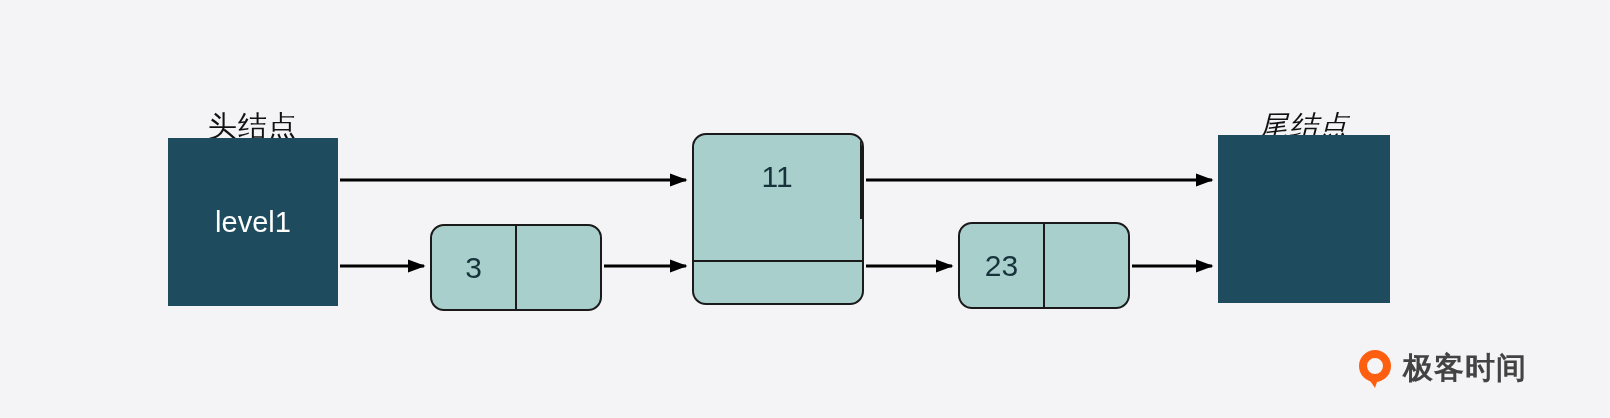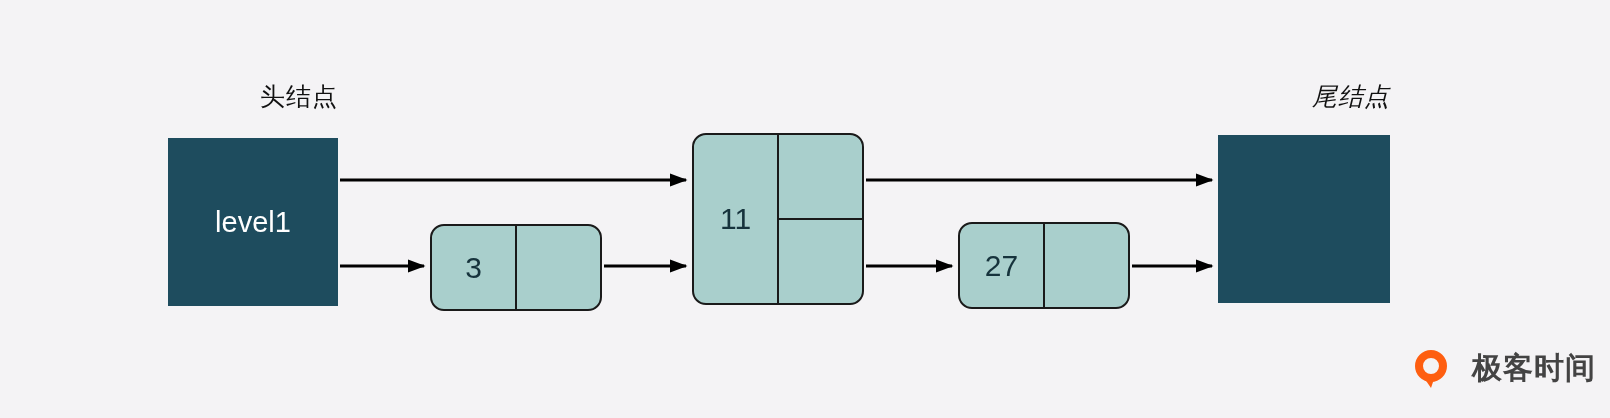--- a/index.html
+++ b/index.html
@@ -18,24 +18,25 @@
     background:var(--background);
   }
   .canvas{
     position:relative;
     width:1610px;height:418px;
     background:var(--background);
     overflow:hidden;
   }
   .label{
     position:absolute;
-    text-align:right;
-    font-size:25px;
+    text-align:center;
+    font-size:29px;
     color:#111;
     letter-spacing:1px;
+    margin-top:27px;
   }
   .head-label{left:168px;top:80px;width:170px;}
   .tail-label{left:1218px;top:80px;width:172px;font-style:italic;}
 
   .head-box{
     position:absolute;left:168px;top:138px;width:170px;height:168px;
     display:flex;flex-direction:row;gap:4px;
   }
   .head-row{
     flex:1;
@@ -52,41 +53,41 @@
     border-radius:14px;
     display:flex;
     color:var(--text-dark);
     font-size:30px;
     overflow:hidden;
   }
   .node .cell{flex:1;display:flex;align-items:center;justify-content:center;}
   .node .cell.value{border-right:2px solid var(--border);}
   .node3{left:430px;top:224px;width:172px;height:87px;}
   .node23{left:958px;top:222px;width:172px;height:87px;}
-  .node11{left:692px;top:133px;width:172px;height:172px;}
+  .node11{left:692px;top:133px;width:172px;height:172px;flex-direction:column;}
   .node11 .col{flex:1;display:flex;}
   .node11 .col.value{align-items:center;justify-content:center;border-right:2px solid var(--border);}
   .node11 .col.pointers{flex-direction:column;}
   .node11 .pcell{flex:1;}
   .node11 .pcell.top{border-bottom:2px solid var(--border);}
 
   .tail-box{
     position:absolute;left:1218px;top:135px;width:172px;height:168px;
     background:var(--dark-teal);
   }
 
   svg.arrows{
     position:absolute;left:0;top:0;width:1610px;height:418px;
     pointer-events:none;
   }
   .arrow-line{stroke:var(--arrow,#000);stroke-width:3;}
 
   .logo{
-    position:absolute;left:1412px;top:348px;
-    display:flex;align-items:center;gap:22px;
+    position:absolute;left:1356px;top:348px;
+    display:flex;align-items:center;gap:9px;
   }
   .logo-ring{stroke:var(--logo-orange,#fe5e10);}
   .logo-tail{fill:var(--logo-orange,#fe5e10);}
   .logo-text{
     font-size:30px;
     font-weight:600;
     color:#434343;
     letter-spacing:1px;
   }
 </style>
@@ -109,21 +110,21 @@
 
   <div class="node node11">
     <div class="col value">11</div>
     <div class="col pointers">
       <div class="pcell top"></div>
       <div class="pcell"></div>
     </div>
   </div>
 
   <div class="node node23">
-    <div class="cell value">27</div>
+    <div class="cell value">23</div>
     <div class="cell pointer"></div>
   </div>
 
   <div class="tail-box"></div>
 
   <svg class="arrows" viewBox="0 0 1610 418">
     <defs>
       <marker id="ah" markerWidth="8" markerHeight="6" refX="5.5" refY="2.2" orient="auto" markerUnits="strokeWidth">
         <path d="M0,0 L6,2.2 L0,4.4 Z" fill="#000000"></path>
       </marker>

